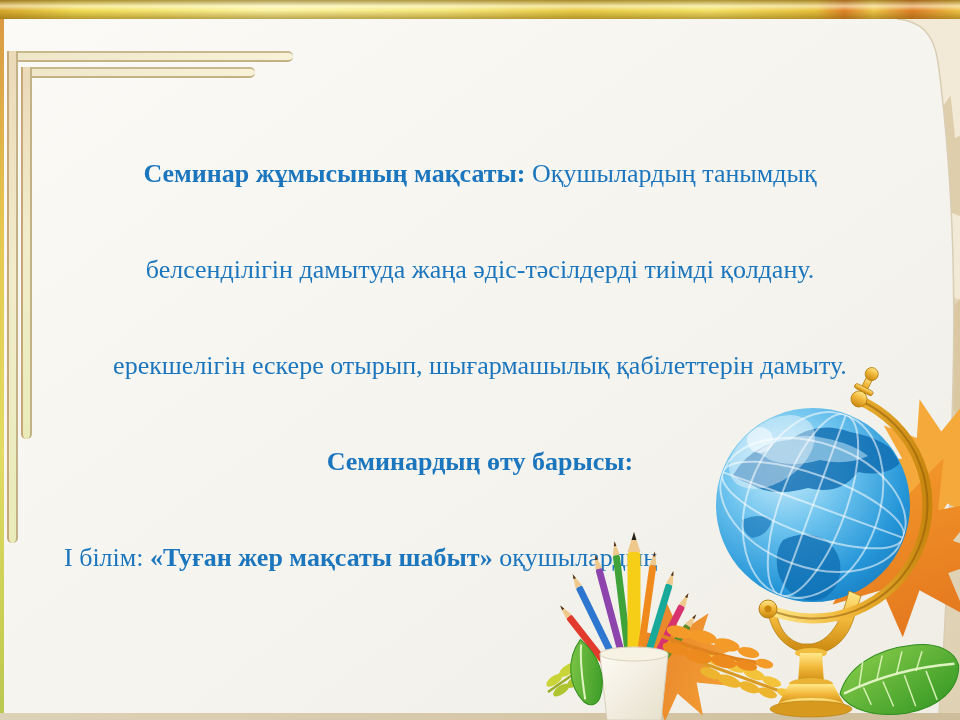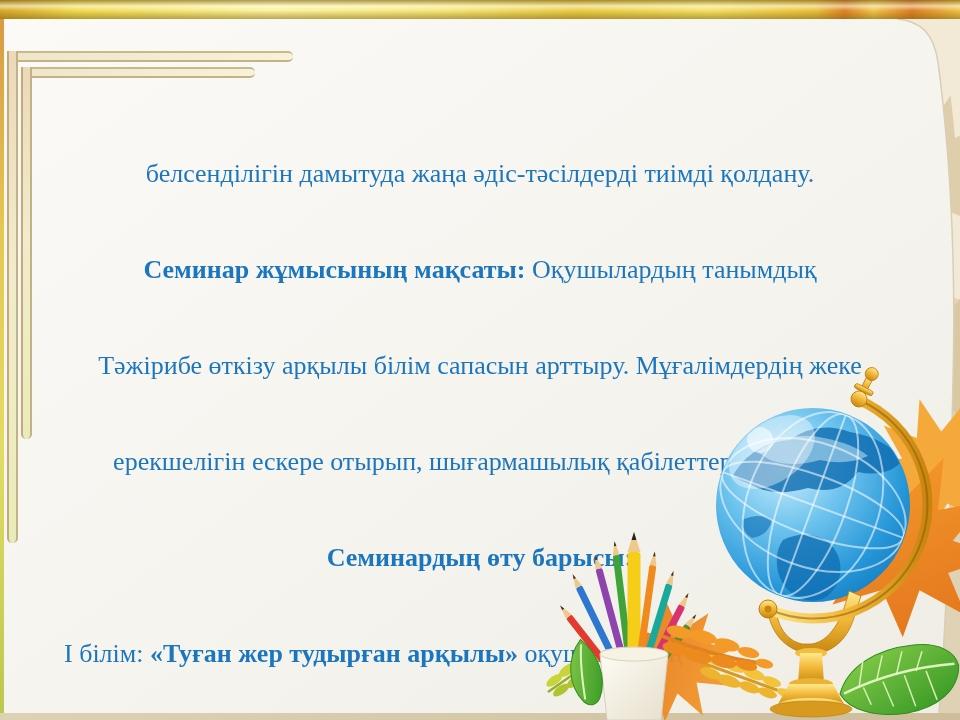--- a/index.html
+++ b/index.html
@@ -75,26 +75,25 @@
 <div class="top-band"></div>
 <div class="bottom-band"></div>
 <div class="left-strip"></div>
 
 <div class="fl fl-h fl-h1"></div>
 <div class="fl fl-v fl-v1"></div>
 <div class="fl fl-h fl-h2"></div>
 <div class="fl fl-v fl-v2"></div>
 
 <div class="text-block">
+  <div class="tl c"><b>Семинар жұмысының мақсаты:</b><span> Оқушылардың танымдық</span></div>
   <div class="tl c"><span>белсенділігін дамытуда жаңа әдіс-тәсілдерді тиімді қолдану.</span></div>
-  <div class="tl c"><b>Семинар жұмысының мақсаты:</b><span> Оқушылардың танымдық</span></div>
-  <div class="tl c"><span>Тәжірибе өткізу арқылы білім сапасын арттыру. Мұғалімдердің жеке</span></div>
   <div class="tl c"><span>ерекшелігін ескере отырып, шығармашылық қабілеттерін дамыту.</span></div>
   <div class="tl c"><b>Семинардың өту барысы:</b></div>
-  <div class="tl"><span>І білім: </span><b>«Туған жер тудырған арқылы»</b><span> оқушылардың</span></div>
+  <div class="tl"><span>І білім: </span><b>«Туған жер мақсаты шабыт»</b><span> оқушылардың</span></div>
   
   
   
   
   
   
   
   
   
   

